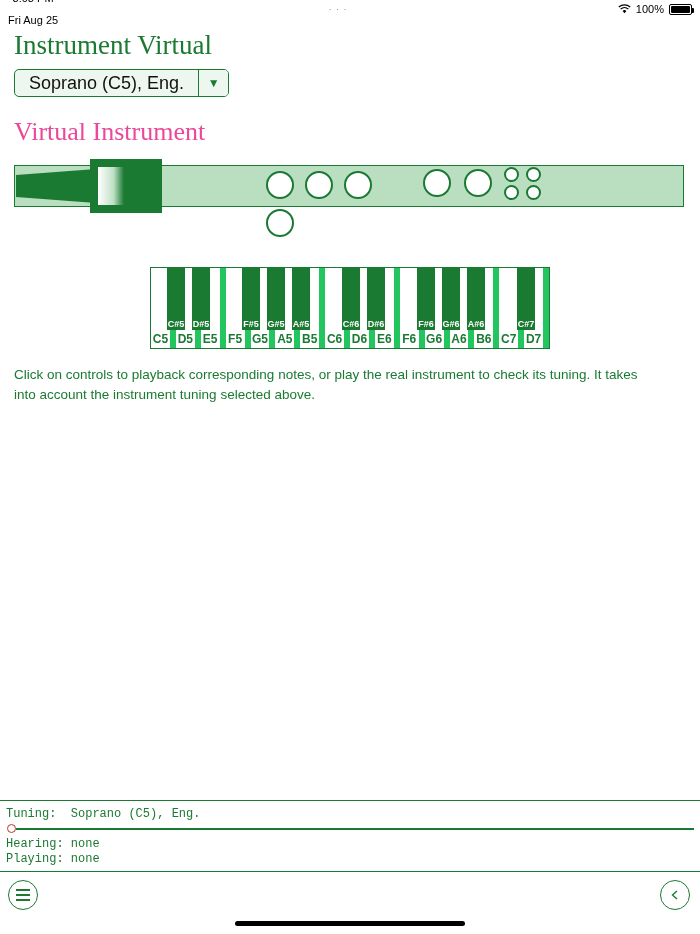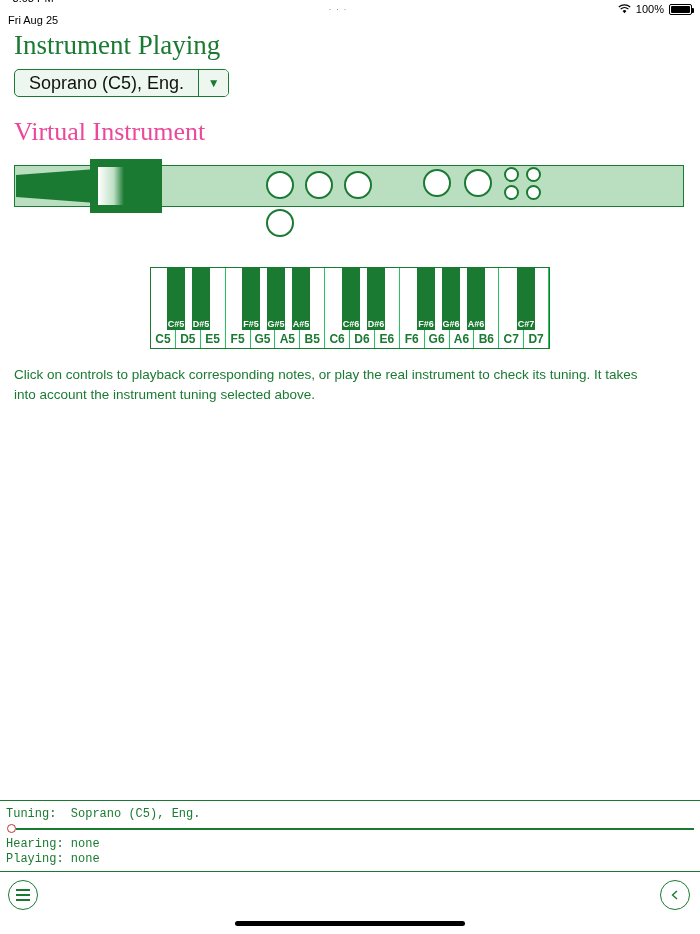--- a/index.html
+++ b/index.html
@@ -116,21 +116,21 @@
   .keyboard-wrap { margin-top: 8px; display: flex; justify-content: center; }
   .keyboard {
     position: relative;
     height: 82px;
     border: 1px solid #1a7a32;
     background: #ffffff;
     display: flex;
   }
   .white-key {
     width: 25px; height: 100%;
-    border-right: 1px solid #22c55e;
+    border-right: 6px solid #22c55e;
     position: relative;
     display: flex; align-items: flex-end; justify-content: center;
     background: #ffffff;
   }
   .white-key:last-child { border-right: none; }
   .white-label {
     font-size: 12px; font-weight: bold; color: #1a7a32;
     margin-bottom: 2px;
   }
   .black-key {
@@ -214,21 +214,21 @@
       </span>
       <span>100%</span>
       <span class="battery">
           <span class="battery-fill"></span>
         </span>
     </div>
   </div>
 
   <div class="content">
 
-    <h1 class="title">Instrument Playing</h1>
+    <h1 class="title">Instrument Virtual</h1>
 
     <div class="select-wrap">
       <div class="select-value">Soprano (C5), Eng.</div>
       <div class="select-arrow">▼</div>
     </div>
 
     <h2 class="subtitle">Virtual Instrument</h2>
 
     <div class="instrument-area">
       <div class="instrument-body"></div>

